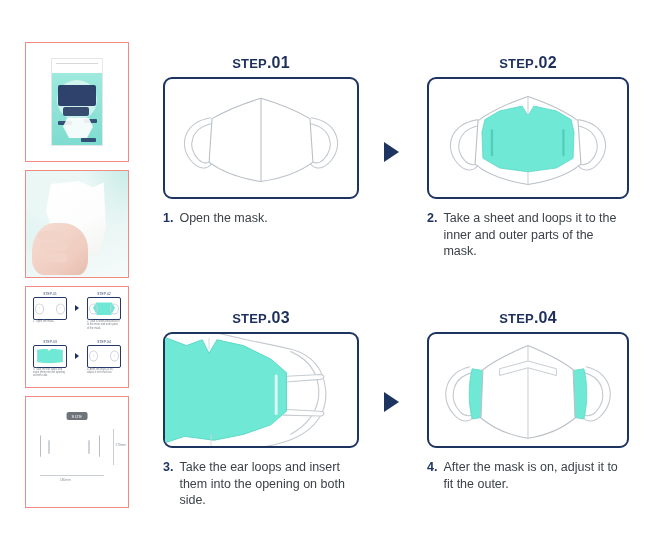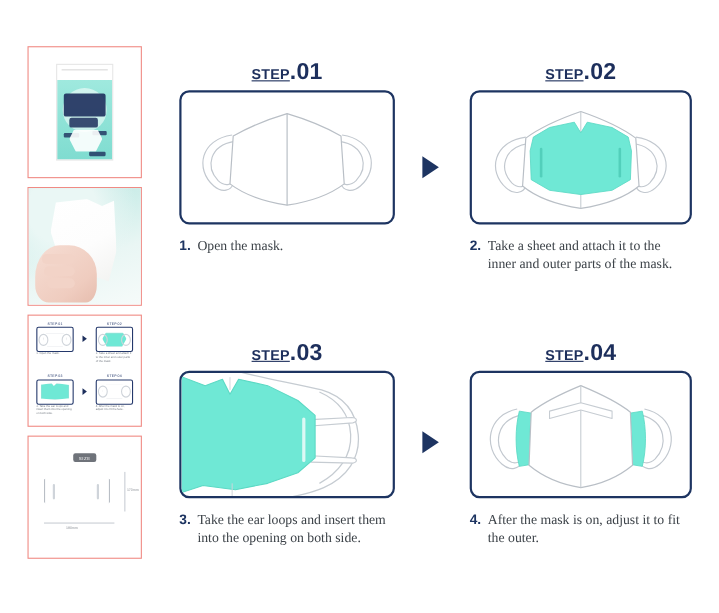--- a/index.html
+++ b/index.html
@@ -182,22 +182,22 @@
     position: absolute;
   }
   .step-title {
     text-align:center;
     color:#1d2f5c;
     font-weight: 700;
     line-height:1;
     margin-bottom:6px;
     white-space:nowrap;
   }
-  .step-title .sm { font-size: 13px; letter-spacing:.2px;text-decoration:underline; }
-  .step-title .lg { font-size: 21px; letter-spacing:.2px; }
+  .step-title .sm { font-size: 13px; letter-spacing:.2px; }
+  .step-title .lg { font-size: 16px; letter-spacing:.2px; }
 
   .panel {
     border: 2px solid #1d3461;
     border-radius: 9px;
     background: #ffffff;
     position: relative;
     box-sizing: border-box;
     overflow: hidden;
   }
   .caption {
@@ -206,21 +206,21 @@
     font-size: 12.5px;
     line-height: 16.5px;
     color: #3c4248;
   }
   .caption .num {
     color:#1d3461;
     font-weight:600;
     margin-right:6px;
     flex: 0 0 auto;
   }
-  .caption .txt { flex: 1 1 auto; font-family: Liberation Serif, serif; }
+  .caption .txt { flex: 1 1 auto; }
 
   
   .arrow {
     position:absolute;
     width:0; height:0;
     border-left: 15px solid #1d3461;
     border-top: 10px solid transparent;
     border-bottom: 10px solid transparent;
   }
 
@@ -370,21 +370,21 @@
 
         <path d="M101 38 L 95 28 L 72 33 L 57 42 L 54 55 L 55 82 L 72 92
                  L 101 96 L 130 92 L 147 82 L 148 55 L 145 42 L 130 33 L 107 28 Z" fill="#6fe8d5" stroke="#5bd9c4" stroke-width="0.8" stroke-linejoin="round"></path>
 
         <rect x="63" y="52" width="2.4" height="28" rx="1.2" fill="#52cfbb"></rect>
         <rect x="136" y="52" width="2.4" height="28" rx="1.2" fill="#52cfbb"></rect>
       </svg>
     </div>
     <div class="caption">
       <span class="num">2.</span>
-      <span class="txt">Take a sheet and attach it to the inner and outer parts of the mask.</span>
+      <span class="txt">Take a sheet and loops it to the inner and outer parts of the mask.</span>
     </div>
   </div>
 
   <div class="step" style="left:163px; top:310px; width:196px;">
     <div class="step-title">
       <span class="sm">STEP</span><span class="lg">.03</span>
     </div>
     <div class="panel" style="height:116px;">
       <svg viewBox="0 0 196 116" preserveAspectRatio="none">
 

